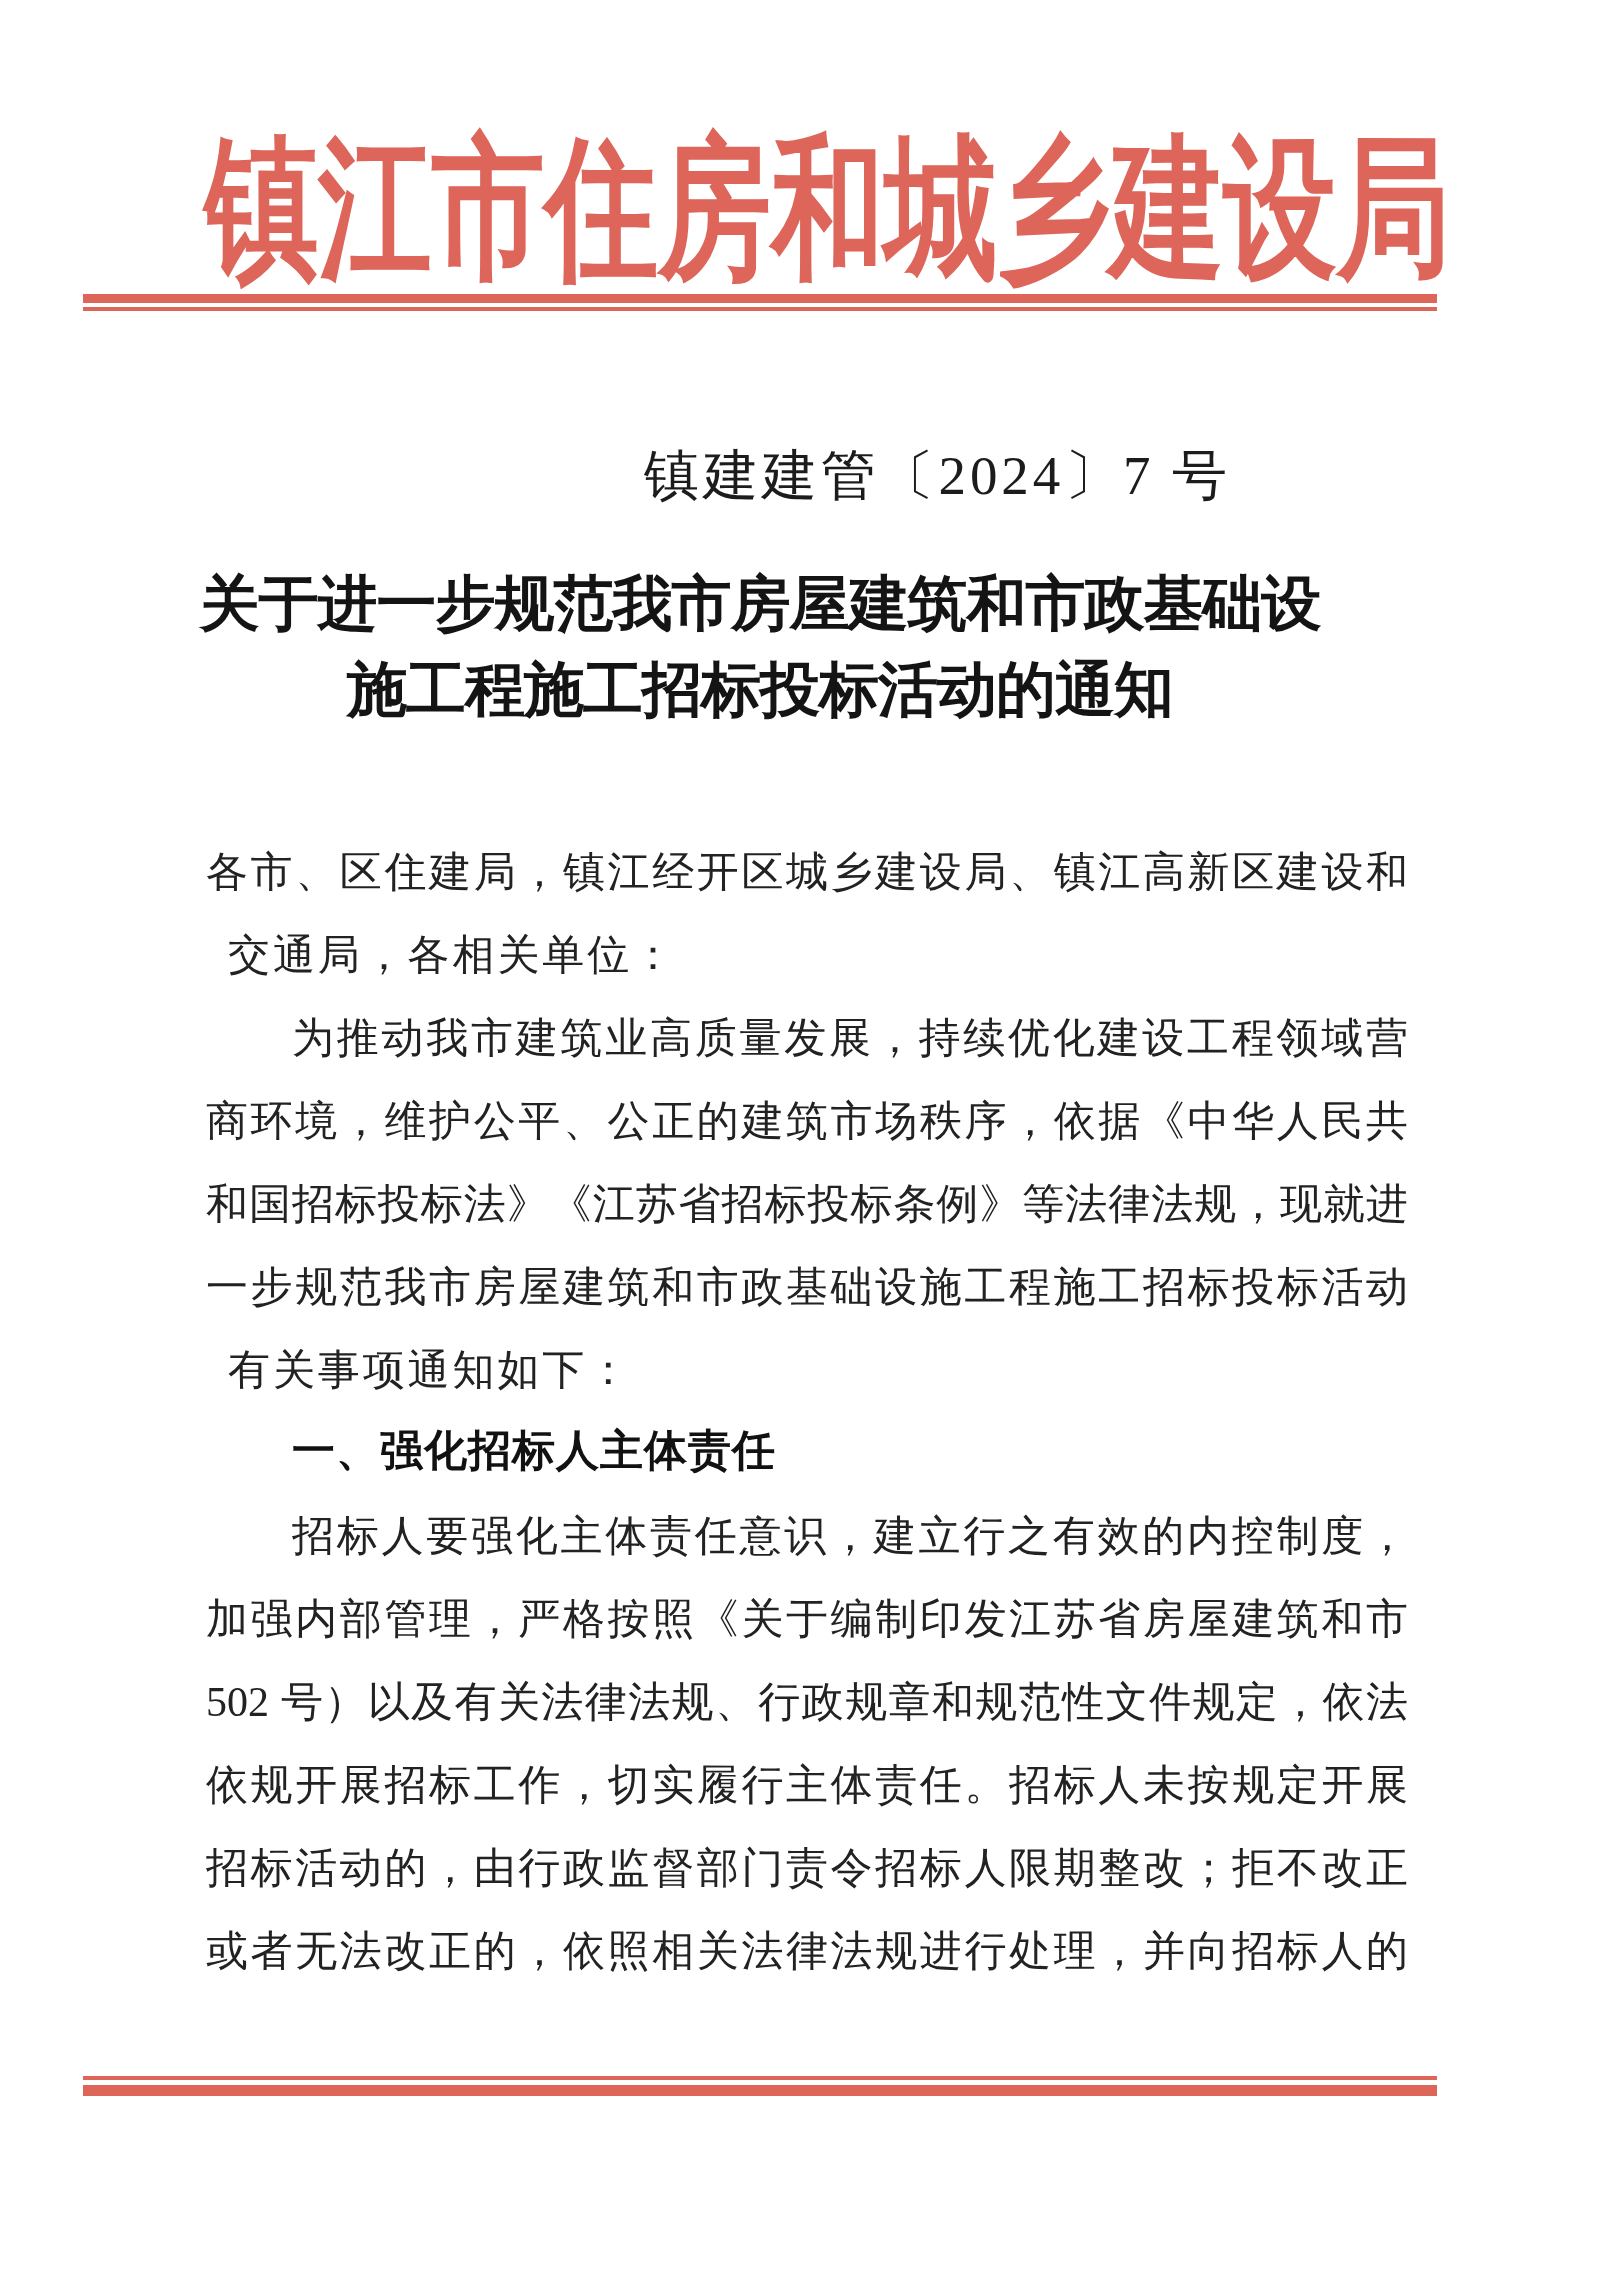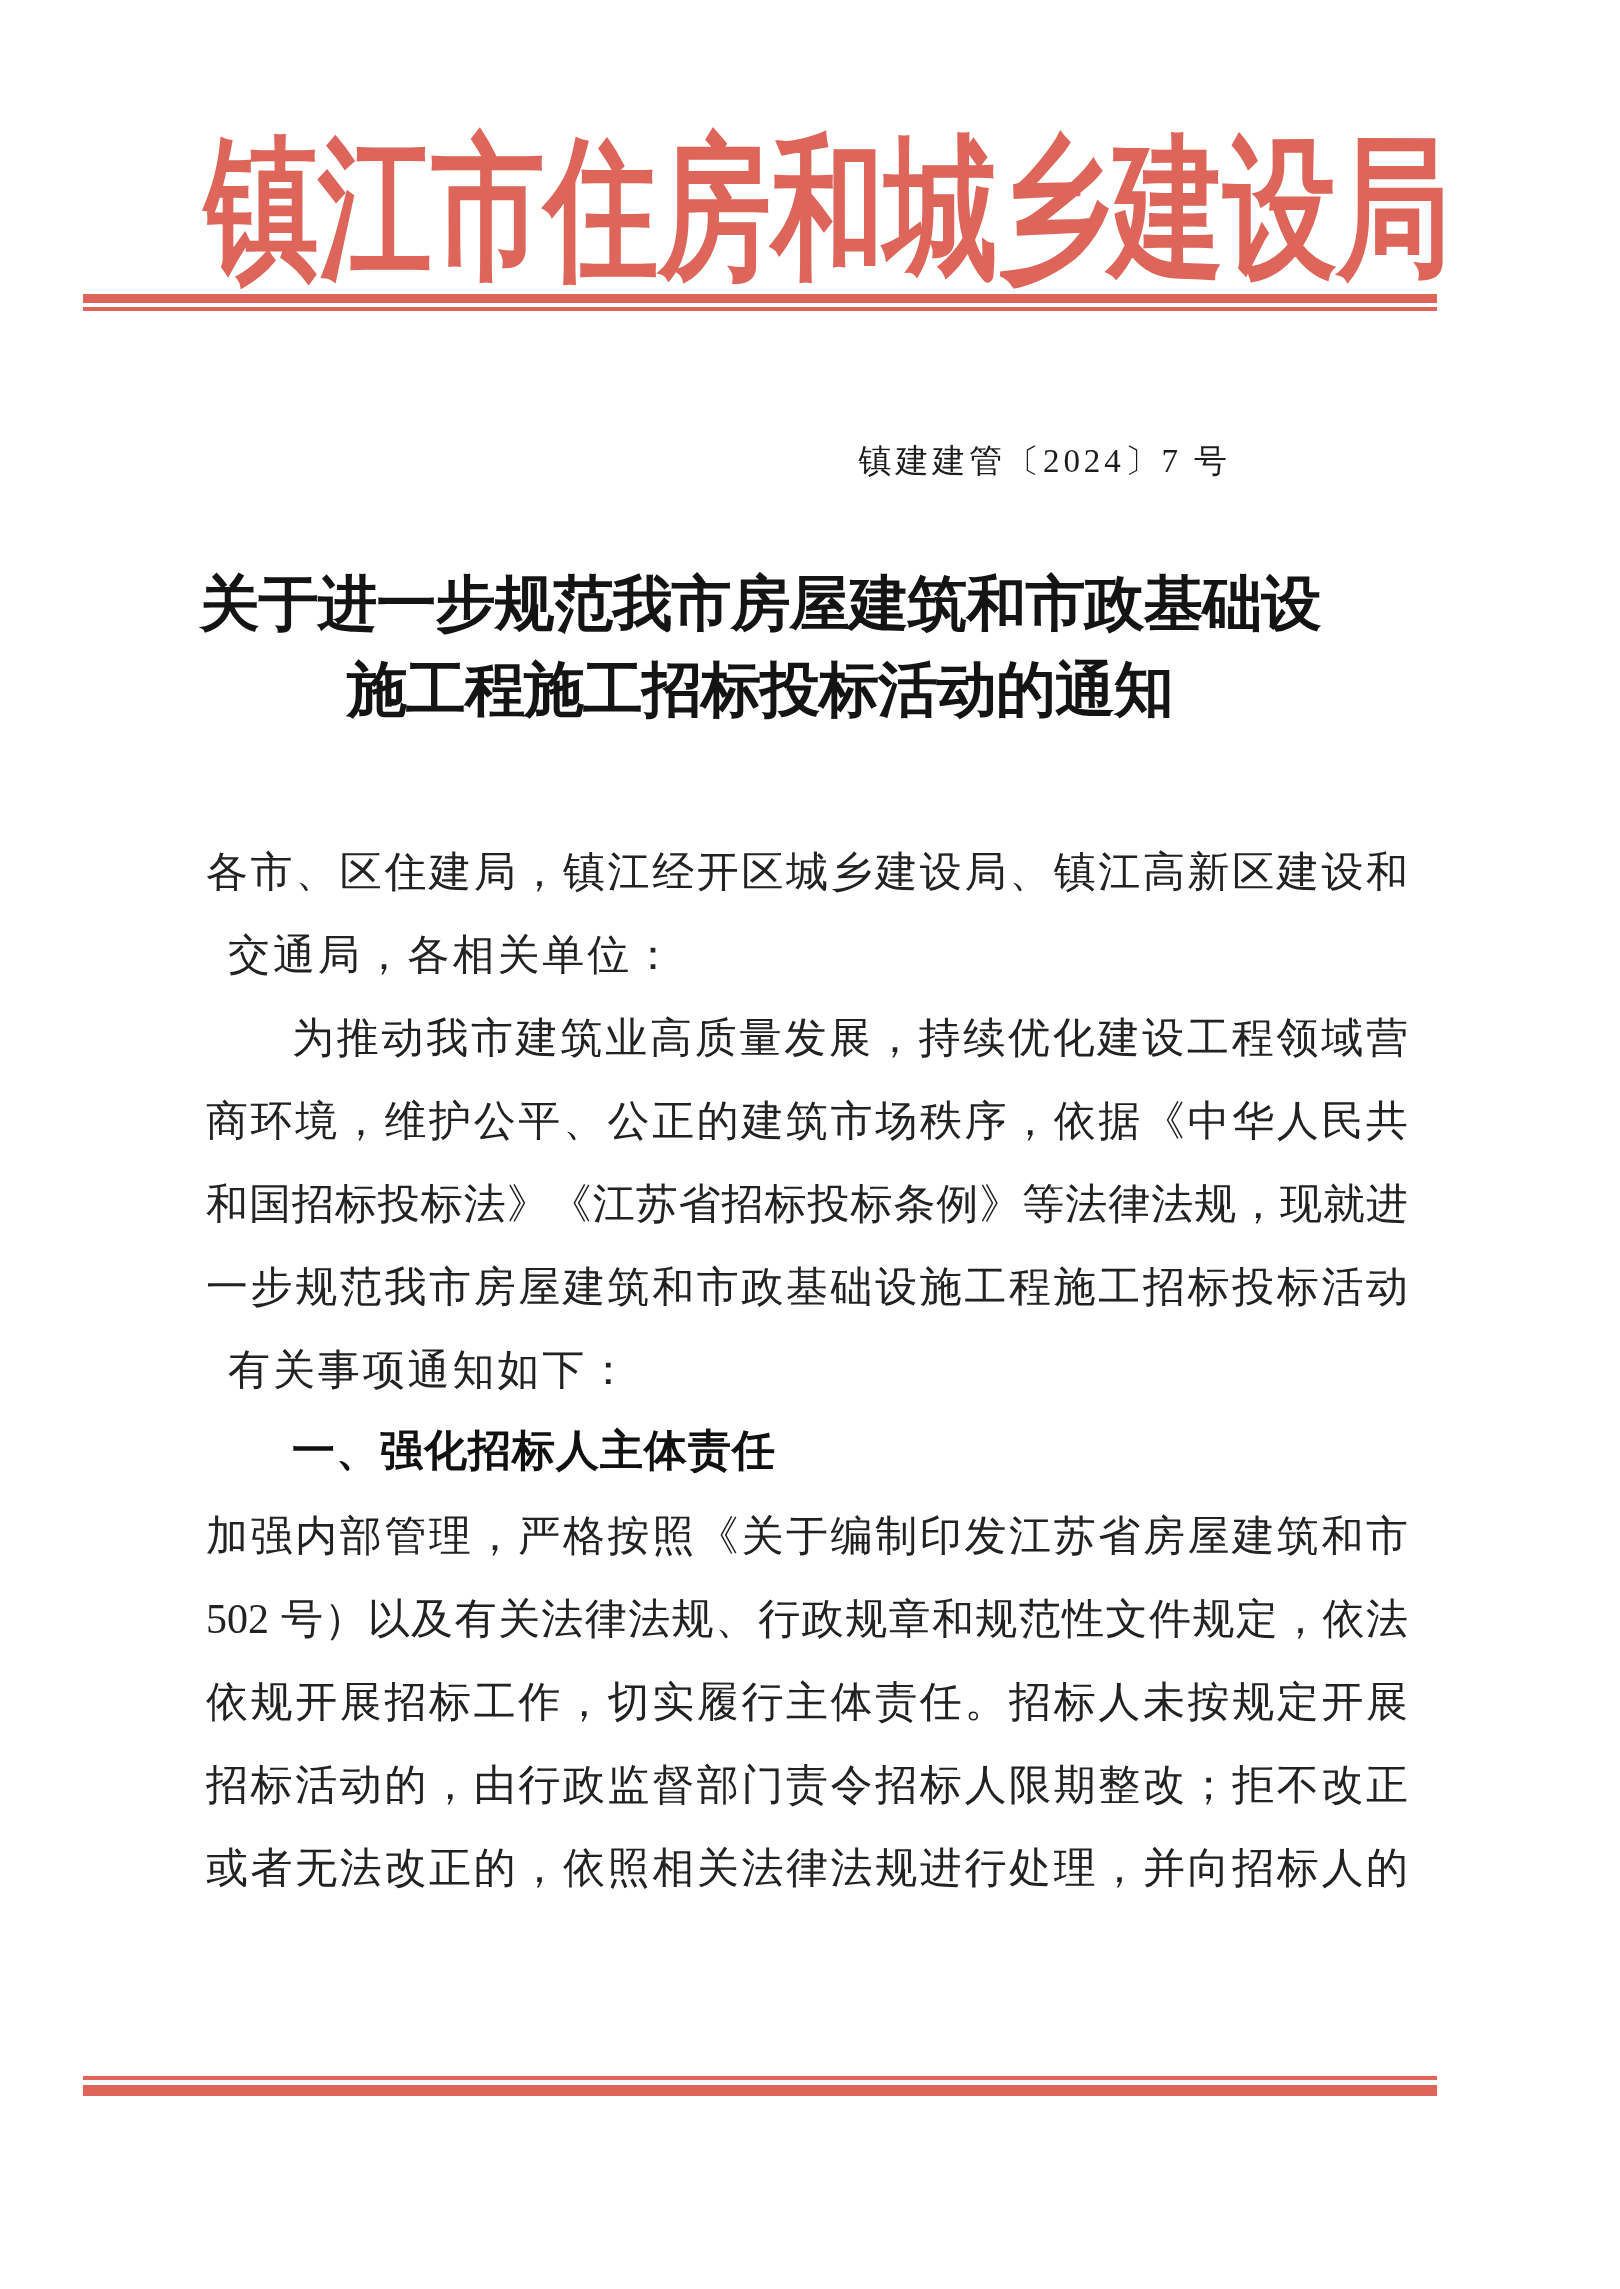--- a/index.html
+++ b/index.html
@@ -40,21 +40,21 @@
   }
   .rule-thick-top  { top: 294px;  height: 8.8px;  }
   .rule-thin-top   { top: 307px;  height: 3.9px;  }
   .rule-thin-bottom  { top: 2076px; height: 3.9px;  }
   .rule-thick-bottom { top: 2085px; height: 10.8px; }
   
   .docnum {
     position: absolute;
     top: 439px;
     right: 289px;
-    font-size: 33px;
+    font-size: 55px;
     letter-spacing: 3.9px;
     color: #1c1c1c;
     white-space: nowrap;
     text-align: center;
   }
   
   .title {
     position: absolute;
     top: 561px;
     left: 0;
@@ -114,20 +114,21 @@
 
   <div class="body-col" id="body-col">
       <div class="line just">各市、区住建局，镇江经开区城乡建设局、镇江高新区建设和</div>
       <div class="line plain">交通局，各相关单位：</div>
       <div class="line just indent">为推动我市建筑业高质量发展，持续优化建设工程领域营</div>
       <div class="line just">商环境，维护公平、公正的建筑市场秩序，依据《中华人民共</div>
       <div class="line just">和国招标投标法》《江苏省招标投标条例》等法律法规，现就进</div>
       <div class="line just">一步规范我市房屋建筑和市政基础设施工程施工招标投标活动</div>
       <div class="line plain">有关事项通知如下：</div>
       <div class="line heading indent">一、强化招标人主体责任</div>
+      <div class="line just indent">招标人要强化主体责任意识，建立行之有效的内控制度，</div>
       <div class="line just">加强内部管理，严格按照《关于编制印发江苏省房屋建筑和市</div>
       <div class="line just">502 号）以及有关法律法规、行政规章和规范性文件规定，依法</div>
       <div class="line just">依规开展招标工作，切实履行主体责任。招标人未按规定开展</div>
       <div class="line just">招标活动的，由行政监督部门责令招标人限期整改；拒不改正</div>
       <div class="line just">或者无法改正的，依照相关法律法规进行处理，并向招标人的</div>
     </div>
 
   <div class="rule rule-thin-bottom"></div>
   <div class="rule rule-thick-bottom"></div>
 

